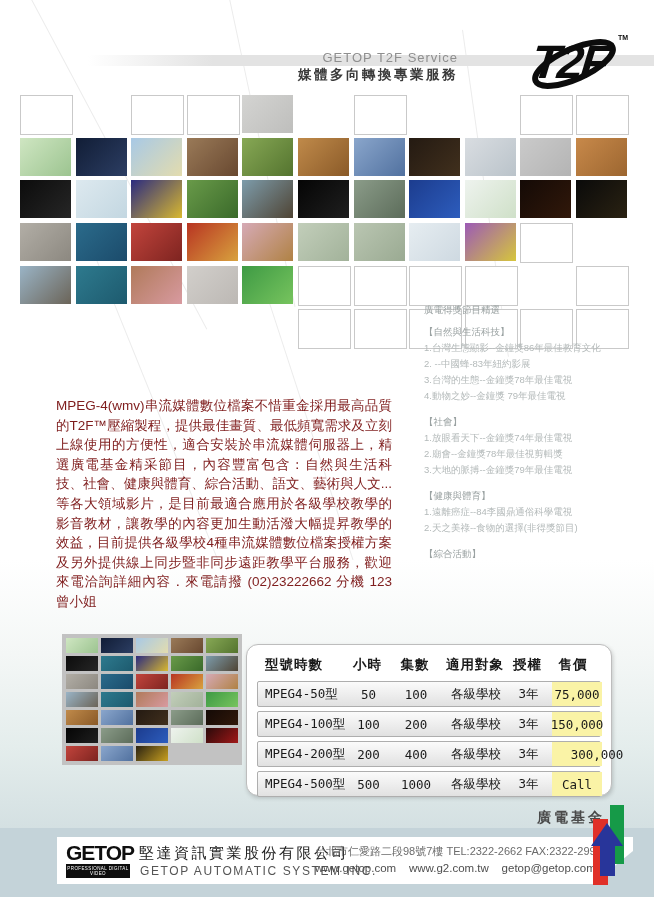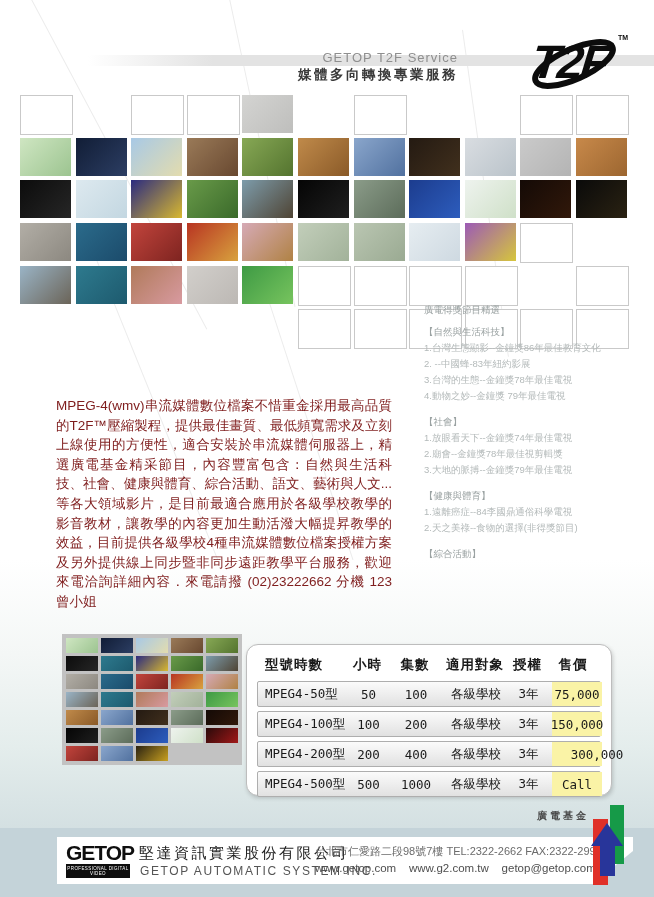--- a/index.html
+++ b/index.html
@@ -65,21 +65,21 @@
   .phead span{text-align:center;letter-spacing:1px;}
   .phead span:first-child{text-align:left;padding-left:8px;}
   .prow{height:24px;margin-top:4px;border:1px solid #aeaeae;border-radius:2px;
         background:linear-gradient(180deg,#fbfbfb,#e1e1e1);
         font-family:"DejaVu Sans Mono",monospace;font-size:12.5px;color:#1a1a1a;}
   .prow span{text-align:center;}
   .prow span:first-child{text-align:left;padding-left:7px;}
   .prow .price{height:100%;display:flex;align-items:center;justify-content:center;margin-left:6px;}
 
   
-  .fund{position:absolute;left:537px;top:809px;font-size:10px;font-weight:bold;color:#4a4a4a;letter-spacing:3px;z-index:4;}
+  .fund{position:absolute;left:537px;top:809px;font-size:14px;font-weight:bold;color:#4a4a4a;letter-spacing:3px;z-index:4;}
   .fcard{position:absolute;left:57px;top:837px;width:576px;height:47px;background:#fff;
          clip-path:polygon(0 0,100% 0,100% 30%,93% 100%,0 100%);
          filter:drop-shadow(0 1px 1px rgba(0,0,0,.25));z-index:3;}
   .glogo{position:absolute;left:9px;top:5px;width:64px;text-align:center;}
   .glogo .gt{font-size:21px;font-weight:bold;color:#0e0e0e;letter-spacing:-1px;line-height:21px;}
   .glogo .gs{margin-top:1px;background:#0e0e0e;color:#fff;font-size:4.5px;letter-spacing:.4px;padding:2px 1px;}
   .cozh{position:absolute;left:82px;top:7px;font-size:15px;font-weight:normal;color:#222;letter-spacing:2.5px;white-space:nowrap;}
   .coen{position:absolute;left:83px;top:27px;font-size:12px;color:#555;letter-spacing:1.6px;white-space:nowrap;}
   .addr{position:absolute;left:258px;top:7px;font-size:11px;color:#6b6b6b;white-space:pre;}
   .webs{position:absolute;left:258px;top:25px;font-size:11.5px;color:#4e4e4e;white-space:pre;}

